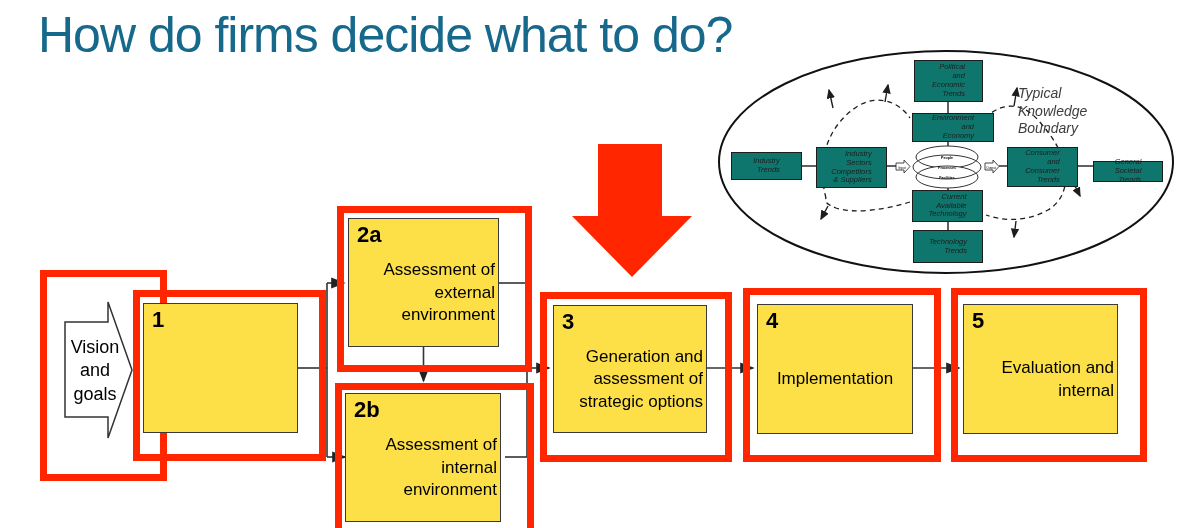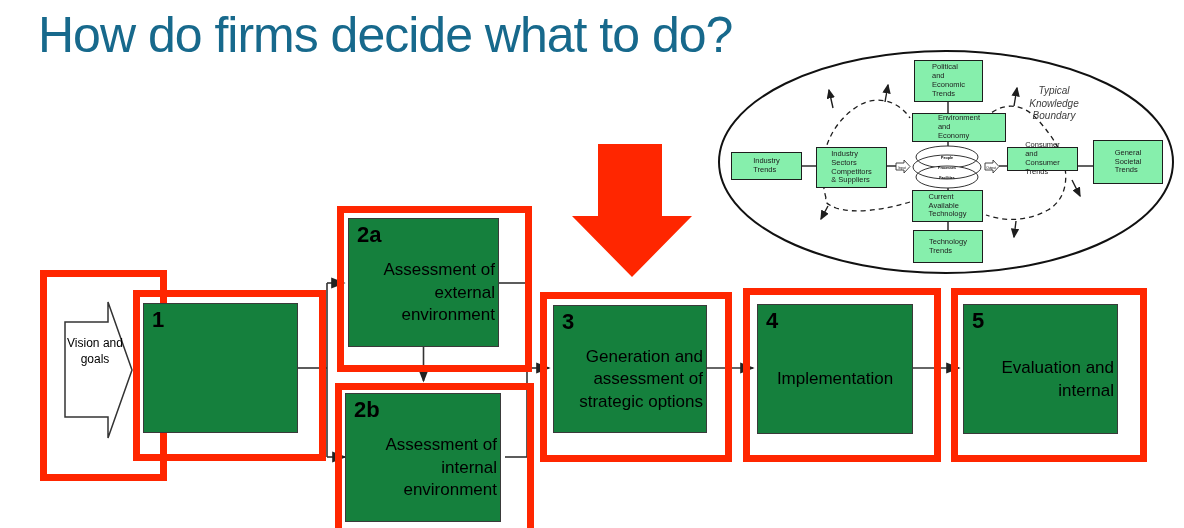--- a/index.html
+++ b/index.html
@@ -8,40 +8,40 @@
     position:relative; width:1184px; height:528px; overflow:hidden;
     background:#fff; font-family:"Liberation Sans", sans-serif; color:#000;
   }
   .title{
     position:absolute; left:38px; top:6px; font-size:50px; letter-spacing:-1px;
     color:#17698c; white-space:nowrap;
   }
   svg.layer{position:absolute; left:0; top:0;}
   .redframe{position:absolute; border:7px solid var(--red); background:transparent;}
   .bbox{
-    position:absolute; background:#15803d; border:1.6px solid var(--ink);
+    position:absolute; background:#fde047; border:1.6px solid var(--ink);
     display:flex; flex-direction:column; box-sizing:border-box;
   }
   .bbox .num{font-weight:bold; font-size:22px; line-height:1; padding:5px 0 0 8px;}
   .bbox .body{
     flex:1; display:flex; align-items:center; justify-content:center;
     text-align:right; font-size:17px; line-height:1.32; padding:0 3px 6px 3px;
   }
   .visionlabel{
     position:absolute; left:62px; top:336px; width:66px; text-align:center;
-    font-size:12px; line-height:1.3;
+    font-size:18px; line-height:1.3;
   }
   .kmnode{
-    position:absolute; background:#86efac; border:1.5px solid #1d1d1d; box-sizing:border-box;
-    display:flex; align-items:center; justify-content:center; text-align:left;
-    font-size:7.5px; line-height:1.18; color:#1d1d1d; white-space:pre-line;
+    position:absolute; background:#0f766e; border:1.5px solid #1d1d1d; box-sizing:border-box;
+    display:flex; align-items:center; justify-content:center; text-align:right;
+    font-size:7.5px; line-height:1.18; color:#1d1d1d; white-space:pre-line;font-style:italic;
   }
   .kmboundary{
-    position:absolute; left:1018px; top:85px; width:72px; text-align:center;
-    font-size:10px; font-style:italic; color:#3d3d3d; line-height:1.25; white-space:pre-line;
+    position:absolute; left:1018px; top:85px; width:72px; 
+    font-size:14px; font-style:italic; color:#3d3d3d; line-height:1.25; white-space:pre-line;
   }
 </style>
 </head>
 <body>
 
 <div id="stage">
 
   <svg class="layer" width="1184" height="528" viewBox="0 0 1184 528">
     <defs>
       <marker id="arw" markerWidth="9" markerHeight="7" refX="8" refY="3.5" orient="auto">
@@ -150,34 +150,34 @@
   </div>
   <div class="bbox" style="left:963px; top:304px; width:155px; height:130px;">
     <div class="num">5</div>
     <div class="body">Evaluation and internal</div>
   </div>
 
   <div class="kmnode" style="left:914px;  top:60px;  width:69px; height:42px;">Political
 and
 Economic
 Trends</div>
-  <div class="kmnode" style="left:912px;  top:113px; width:94px; height:29px;">Environment
+  <div class="kmnode" style="left:912px;  top:113px; width:82px; height:29px;">Environment
 and
 Economy</div>
   <div class="kmnode" style="left:731px;  top:152px; width:71px; height:28px;">Industry
 Trends</div>
   <div class="kmnode" style="left:816px;  top:147px; width:71px; height:41px;">Industry
 Sectors
 Competitors
 &amp; Suppliers</div>
-  <div class="kmnode" style="left:1007px; top:147px; width:71px; height:24px;">Consumer
+  <div class="kmnode" style="left:1007px; top:147px; width:71px; height:40px;">Consumer
 and
 Consumer
 Trends</div>
-  <div class="kmnode" style="left:1093px; top:140px; width:70px; height:44px;">General
+  <div class="kmnode" style="left:1093px; top:161px; width:70px; height:21px;">General
 Societal
 Trends</div>
   <div class="kmnode" style="left:912px;  top:190px; width:71px; height:32px;">Current
 Available
 Technology</div>
   <div class="kmnode" style="left:913px;  top:230px; width:70px; height:33px;">Technology
 Trends</div>
 
   <div class="kmboundary">Typical
 Knowledge

